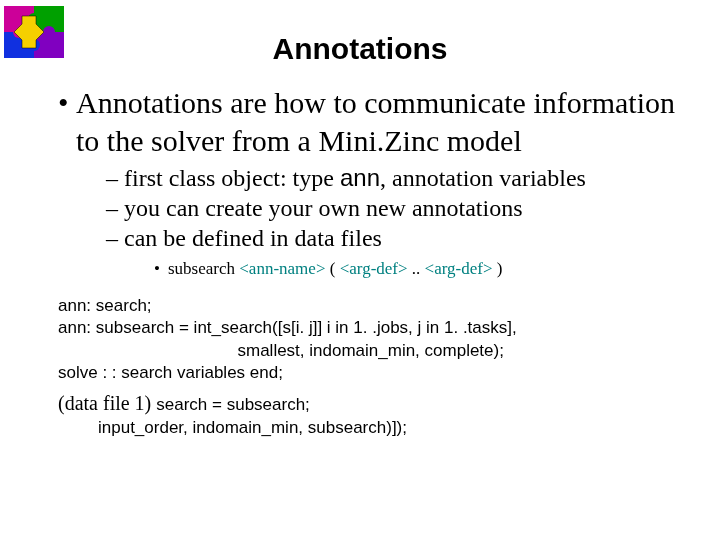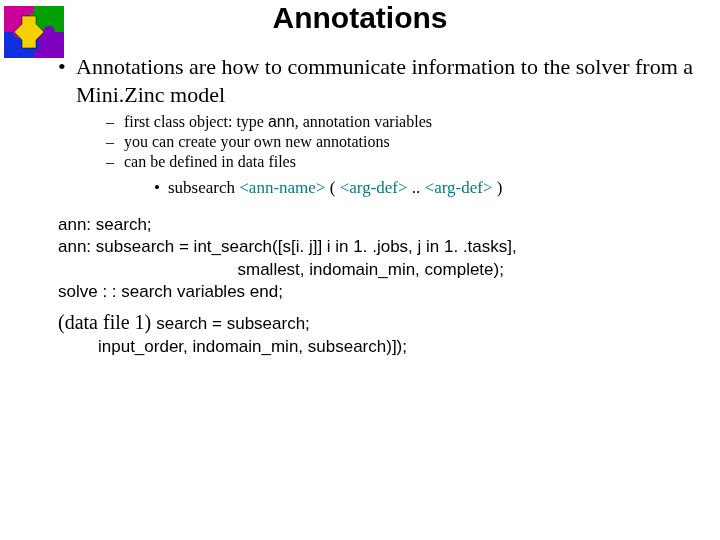--- a/index.html
+++ b/index.html
@@ -16,40 +16,41 @@
     position: absolute;
     top: 6px;
     left: 4px;
     width: 60px;
     height: 52px;
   }
   .slide-title {
     text-align: center;
     font-weight: bold;
     font-size: 30px;
-    padding-top: 1px;
+    padding-top: 12px;
     font-family: Arial, Helvetica, sans-serif;
+    margin-top: 20px;
   }
   .content {
     padding: 18px 18px 0 18px;
   }
   .lvl1 {
-    font-size: 22px;
+    font-size: 30px;
     line-height: 1.25;
     margin: 0 0 4px 0;
     padding-left: 58px;
     text-indent: -18px;
   }
   .lvl1 .bullet {
     display: inline-block;
     width: 18px;
     text-indent: 0;
   }
   .lvl2 {
-    font-size: 16px;
+    font-size: 24px;
     line-height: 1.25;
     margin: 0;
     padding-left: 106px;
     text-indent: -18px;
   }
   .lvl2 .dash {
     display: inline-block;
     width: 18px;
     text-indent: 0;
   }

